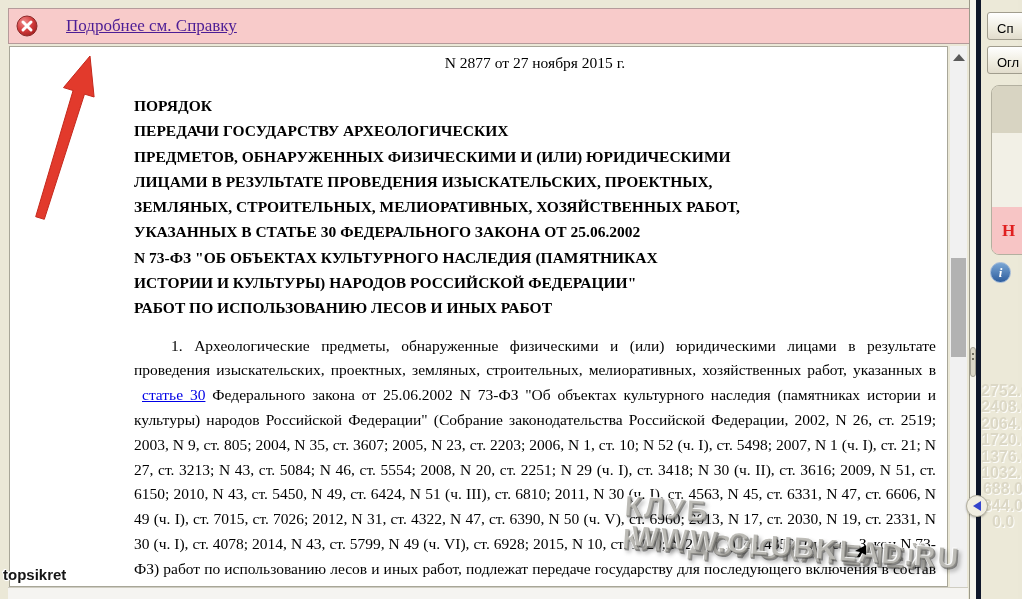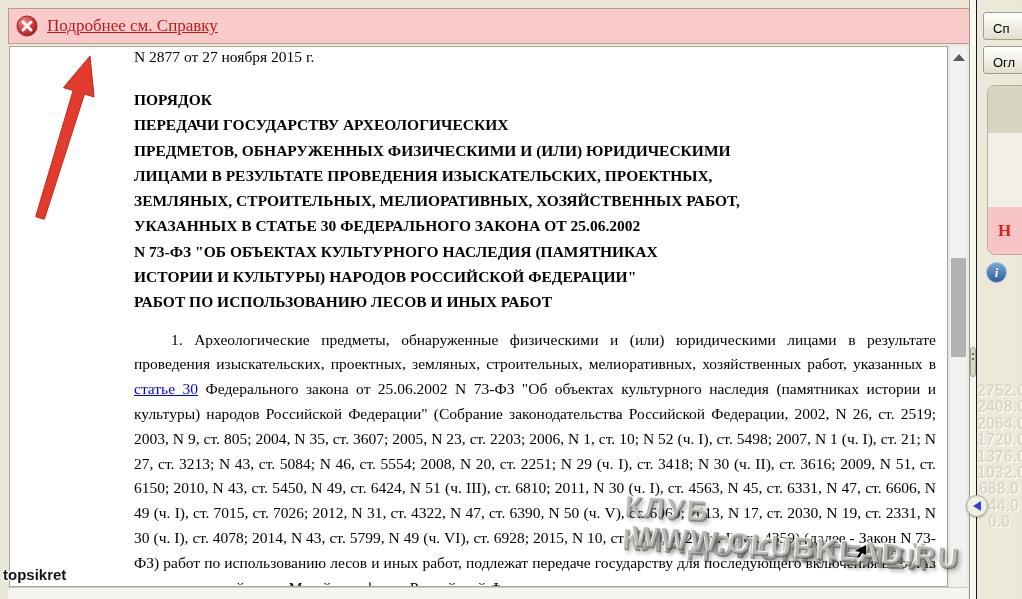--- a/index.html
+++ b/index.html
@@ -9,38 +9,38 @@
     font-family:"Liberation Serif","DejaVu Serif",serif;
   }
   
   .banner{
     position:absolute;left:8px;top:8px;width:960px;height:34px;
     background:#f8cbca;border:1px solid #b59a9a;
     display:flex;align-items:center;
     font-size:17px;color:#111;
   }
   .banner .err-ico{width:22px;height:22px;margin:0 9px 0 7px;flex:0 0 auto;}
-  .banner a{color:#b91c1c;text-decoration:underline;cursor:pointer;margin-left:0;}
+  .banner a{color:#4c1d95;text-decoration:underline;cursor:pointer;margin-left:19px;}
   
   .doc{
     position:absolute;left:9px;top:46px;width:939px;height:541px;
     background:#ffffff;border:1px solid #a8a698;box-sizing:border-box;
     overflow:hidden;
   }
   .doc-inner{padding:0 11px 0 124px;}
-  .doc-number{margin-top:1px;text-align:left;font-size:15.5px;}
+  .doc-number{margin-top:7px;text-align:center;font-size:15.5px;}
   .doc-title{
     margin-top:21px;text-align:left;font-weight:bold;
     font-size:15.5px;line-height:25.3px;white-space:pre-line;
   }
   .doc-para{
     margin-top:13px;text-align:justify;text-indent:37px;
     font-size:15.5px;line-height:24.8px;
   }
-  .doc-para a{color:#0000e6;text-decoration:underline;cursor:pointer;}
+  .doc-para a{color:#0000e6;text-decoration:underline;cursor:pointer;margin-left:8px;}
   
   .vscroll{position:absolute;left:950px;top:46px;width:17px;height:541px;background:#f1f1f1;}
   .vscroll .up{
     position:absolute;left:3px;top:8px;width:0;height:0;
     border-left:6px solid transparent;border-right:6px solid transparent;
     border-bottom:7px solid #5a5a5a;cursor:pointer;
   }
   .vscroll .thumb{
     position:absolute;left:1px;top:212px;width:15px;height:99px;
     background:#b2b2b2;cursor:pointer;
@@ -52,21 +52,21 @@
     position:absolute;left:970px;top:347px;width:6px;height:30px;
     background:#dbd7c7;border:1px solid #a5a295;border-radius:3px;box-sizing:border-box;cursor:pointer;
   }
   .split-grip::after{
     content:"";position:absolute;left:1px;top:5px;width:2px;height:2px;
     background:#6f6d60;box-shadow:0 5px 0 #6f6d60;
   }
   
   .panel{
     position:absolute;left:976px;top:0;width:42px;height:599px;
-    background:#ece9d8;border-left:1px solid #0f172a;box-sizing:border-box;
+    background:#ece9d8;border-left:5px solid #0f172a;box-sizing:border-box;
     font-family:"Liberation Sans","DejaVu Sans",sans-serif;
   }
   .pbtn{
     position:absolute;left:6px;width:54px;height:28px;
     background:linear-gradient(#ffffff,#efecdf 60%,#e2ddcd);
     border:1px solid #a19d8e;border-radius:3px;box-sizing:border-box;
     font-size:13px;color:#000;text-align:left;padding:5px 0 0 9px;cursor:pointer;
     font-family:"Liberation Sans","DejaVu Sans",sans-serif;
   }
   .pbtn.b1{top:12px;}

